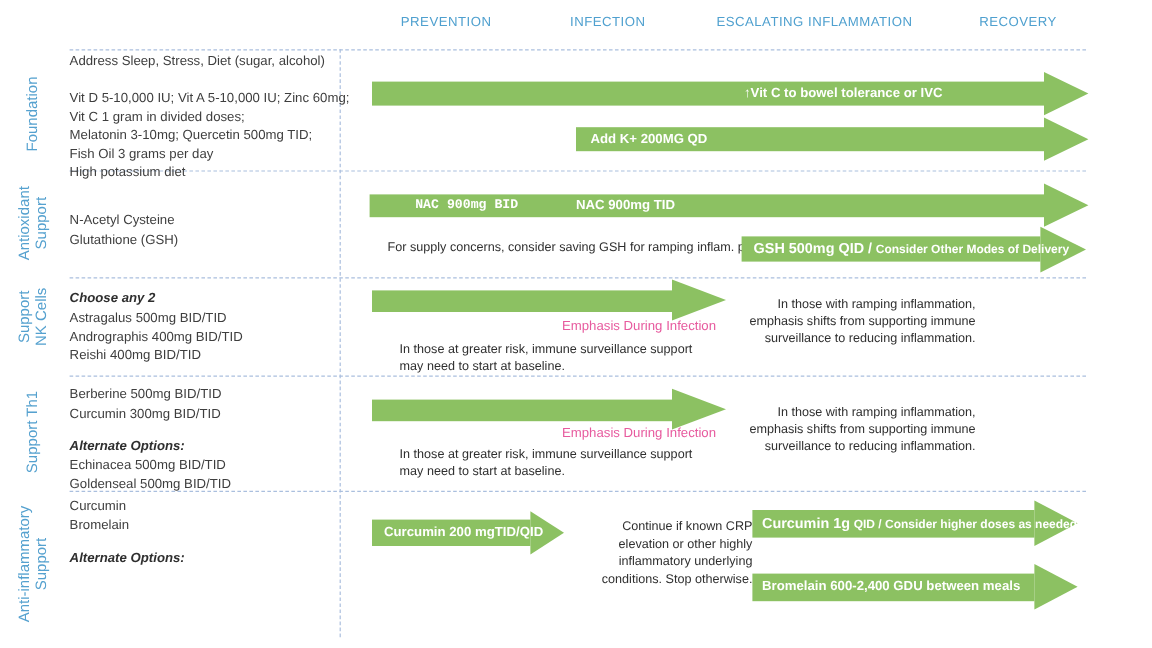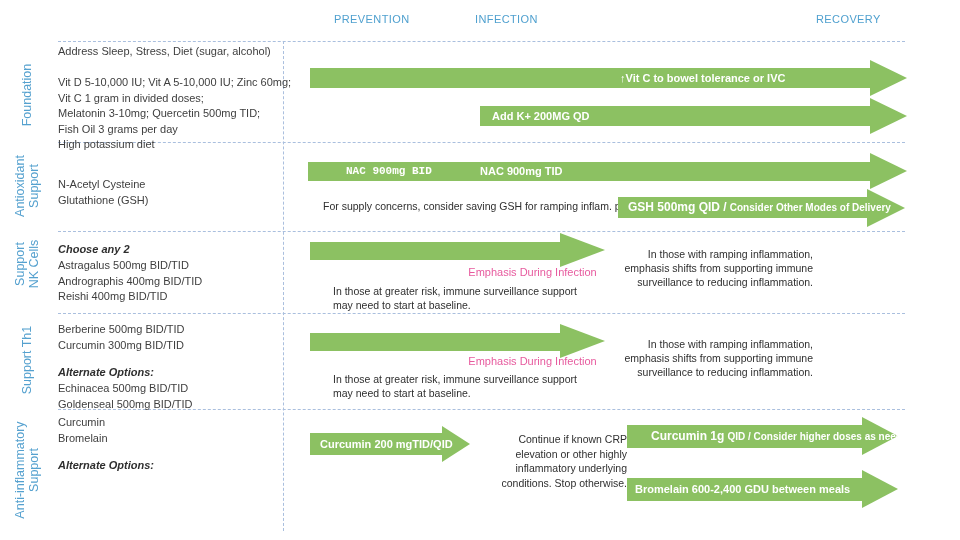--- a/index.html
+++ b/index.html
@@ -24,20 +24,21 @@
   .al .big{font-size:12px;}
   .al .small{font-size:10px;}
 </style>
 </head>
 <body>
 
 <div id="stage">
 
   <div class="colhead" style="left:334px;width:100px;">PREVENTION</div>
   <div class="colhead" style="left:475px;width:100px;">INFECTION</div>
+  <div class="colhead" style="left:597px;width:200px;">ESCALATING INFLAMMATION</div>
   <div class="colhead" style="left:816px;width:100px;">RECOVERY</div>
 
   <div class="hline" style="top:41px;"></div>
   <div class="hline" style="top:142px;"></div>
   <div class="hline" style="top:231px;"></div>
   <div class="hline" style="top:313px;"></div>
   <div class="hline" style="top:409px;"></div>
   <div class="vline"></div>
 
   <div class="rowlabel" style="left:-33px;top:80px;">
@@ -142,21 +143,21 @@
   </div>
 
   <div class="note center" style="left:457px;top:432px;width:170px;line-height:14.5px;">Continue if known CRP
 elevation or other highly
 inflammatory underlying
 conditions. Stop otherwise.</div>
 
   <div class="arr" style="left:627px;top:417px;">
     <div class="ab" style="left:0;top:8px;width:235px;height:23px;"></div>
     <div class="ah" style="left:235px;top:0;border-width:19px 0 19px 36px;border-left-color:#8cc162;"></div>
-    <div class="al" style="left:24px;top:8px;line-height:23px;"><span class="big">Curcumin 1g</span> <span class="small">QID / Consider higher doses as needed</span></div>
+    <div class="al" style="left:8px;top:8px;line-height:23px;"><span class="big">Curcumin 1g</span> <span class="small">QID / Consider higher doses as needed</span></div>
   </div>
 
   <div class="arr" style="left:627px;top:470px;">
     <div class="ab" style="left:0;top:8px;width:235px;height:23px;"></div>
     <div class="ah" style="left:235px;top:0;border-width:19px 0 19px 36px;border-left-color:#8cc162;"></div>
     <div class="al" style="left:8px;top:8px;line-height:23px;">Bromelain 600-2,400 GDU between meals</div>
   </div>
 
 </div>
 

